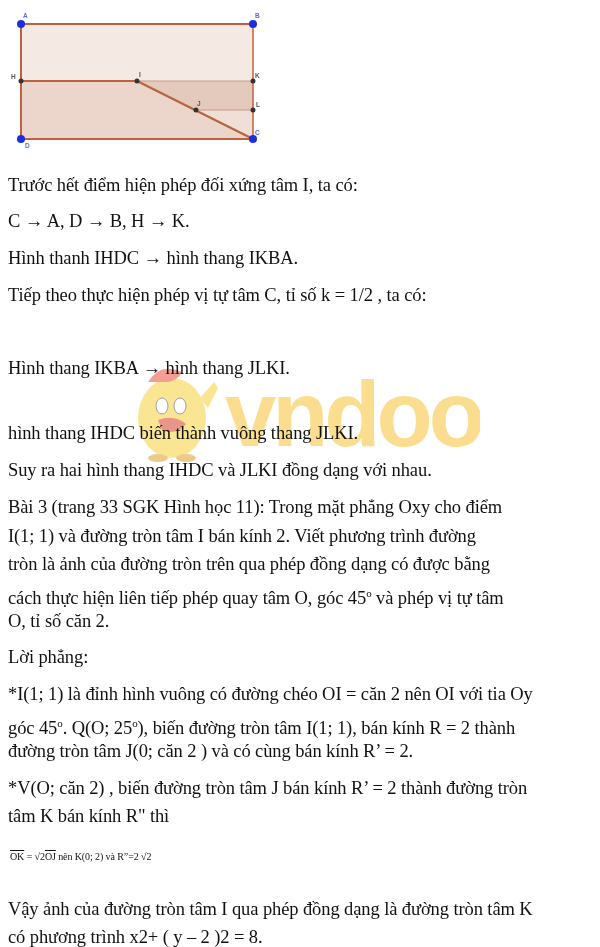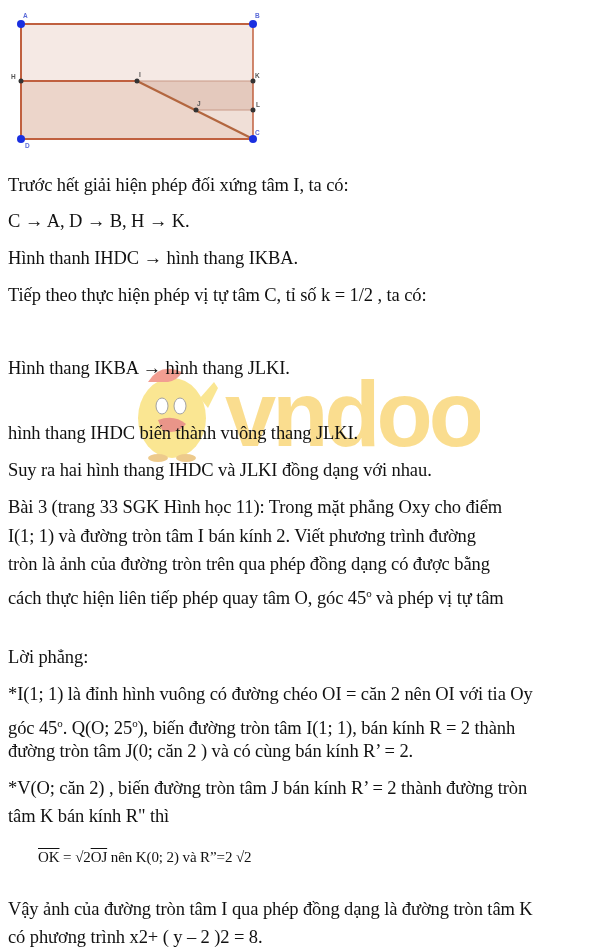--- a/index.html
+++ b/index.html
@@ -1,21 +1,21 @@
 <!DOCTYPE html>
 <html><head>
 <meta charset="utf-8">
 <style>
   html, body { margin: 0; padding: 0; background: #ffffff; }
   body { width: 600px; height: 947px; position: relative; overflow: hidden;
          font-family: "Liberation Serif", "DejaVu Serif", serif; color: #111111; }
   .figure { position: absolute; left: 0; top: 0; width: 300px; height: 160px; }
   .line { position: absolute; left: 8px; font-size: 18.5px; line-height: 22px; white-space: nowrap; letter-spacing: -0.1px; }
   .bold { font-weight: normal; }
-  .formula { font-size: 15px; left: 10px; margin-left: 28px; }
+  .formula { font-size: 10px; left: 10px; }
   .ov { text-decoration: overline; }
   .sup { font-size: 11px; vertical-align: 7px; }
   .watermark { position: absolute; left: 130px; top: 358px; width: 350px; height: 110px; pointer-events: none; opacity: 0.55; z-index: 0; }
   .text-layer { position: absolute; left: 0; top: 0; width: 600px; height: 947px; z-index: 1; }
 </style>
 </head>
 <body>
 
 <svg class="figure" viewBox="0 0 300 160" width="300" height="160">
 
@@ -72,34 +72,35 @@
     <ellipse cx="50" cy="48" rx="6" ry="8" fill="#ffffff" stroke="#555" stroke-width="1"></ellipse>
     <path d="M28,62 Q44,56 56,66 Q46,78 32,72 Z" fill="#d8402a"></path>
     <path d="M70,40 L84,24 L88,30 L78,50 Z" fill="#f7d23a"></path>
     <ellipse cx="28" cy="100" rx="10" ry="4" fill="#e0a030"></ellipse>
     <ellipse cx="56" cy="100" rx="10" ry="4" fill="#e0a030"></ellipse>
   </g>
   <text x="95" y="88" font-family="Liberation Sans, sans-serif" font-weight="bold" font-size="92" fill="#f7c335" letter-spacing="-4">vndoo</text>
 </svg>
 
 <div class="text-layer">
-  <div class="line" style="top:174px">Trước hết giải hiện phép đối xứng tâm I, ta có:</div>
+  <div class="line" style="top:174px">Trước hết điểm hiện phép đối xứng tâm I, ta có:</div>
   <div class="line" style="top:210px">C → A, D → B, H → K.</div>
   <div class="line" style="top:247px">Hình thanh IHDC → hình thang IKBA.</div>
   <div class="line" style="top:284px">Tiếp theo thực hiện phép vị tự tâm C, tỉ số k = 1/2 , ta có:</div>
   <div class="line" style="top:357px">Hình thang IKBA → hình thang JLKI.</div>
   <div class="line" style="top:422px">hình thang IHDC biến thành vuông thang JLKI.</div>
   <div class="line" style="top:459px">Suy ra hai hình thang IHDC và JLKI đồng dạng với nhau.</div>
 
   <div class="line bold" style="top:496px">Bài 3 (trang 33 SGK Hình học 11): Trong mặt phẳng Oxy cho điểm</div>
   <div class="line bold" style="top:525px">I(1; 1) và đường tròn tâm I bán kính 2. Viết phương trình đường</div>
   <div class="line bold" style="top:553px">tròn là ảnh của đường tròn trên qua phép đồng dạng có được bằng</div>
   <div class="line bold" style="top:582px">
     <span>cách thực hiện liên tiếp phép quay tâm O, góc 45</span><span class="sup">o</span><span> và phép vị tự tâm</span>
   </div>
+  <div class="line bold" style="top:610px">O, tỉ số căn 2.</div>
 
   <div class="line" style="top:646px">Lời phẳng:</div>
   <div class="line" style="top:683px">*I(1; 1) là đỉnh hình vuông có đường chéo OI = căn 2 nên OI với tia Oy</div>
   <div class="line" style="top:712px">
     <span>góc 45</span><span class="sup">o</span><span>. Q(O; 25</span><span class="sup">o</span><span>), biến đường tròn tâm I(1; 1), bán kính R = 2 thành</span>
   </div>
   <div class="line" style="top:740px">đường tròn tâm J(0; căn 2 ) và có cùng bán kính R’ = 2.</div>
   <div class="line" style="top:777px">*V(O; căn 2) , biến đường tròn tâm J bán kính R’ = 2 thành đường tròn</div>
   <div class="line" style="top:805px">tâm K bán kính R" thì</div>
 

